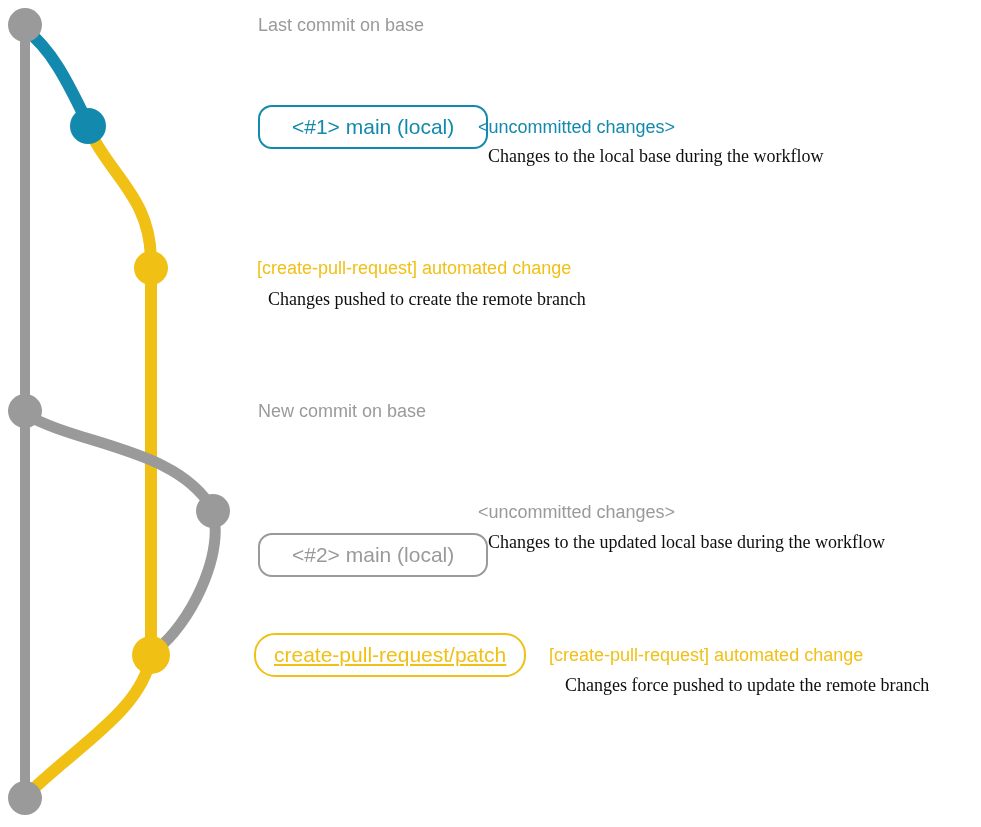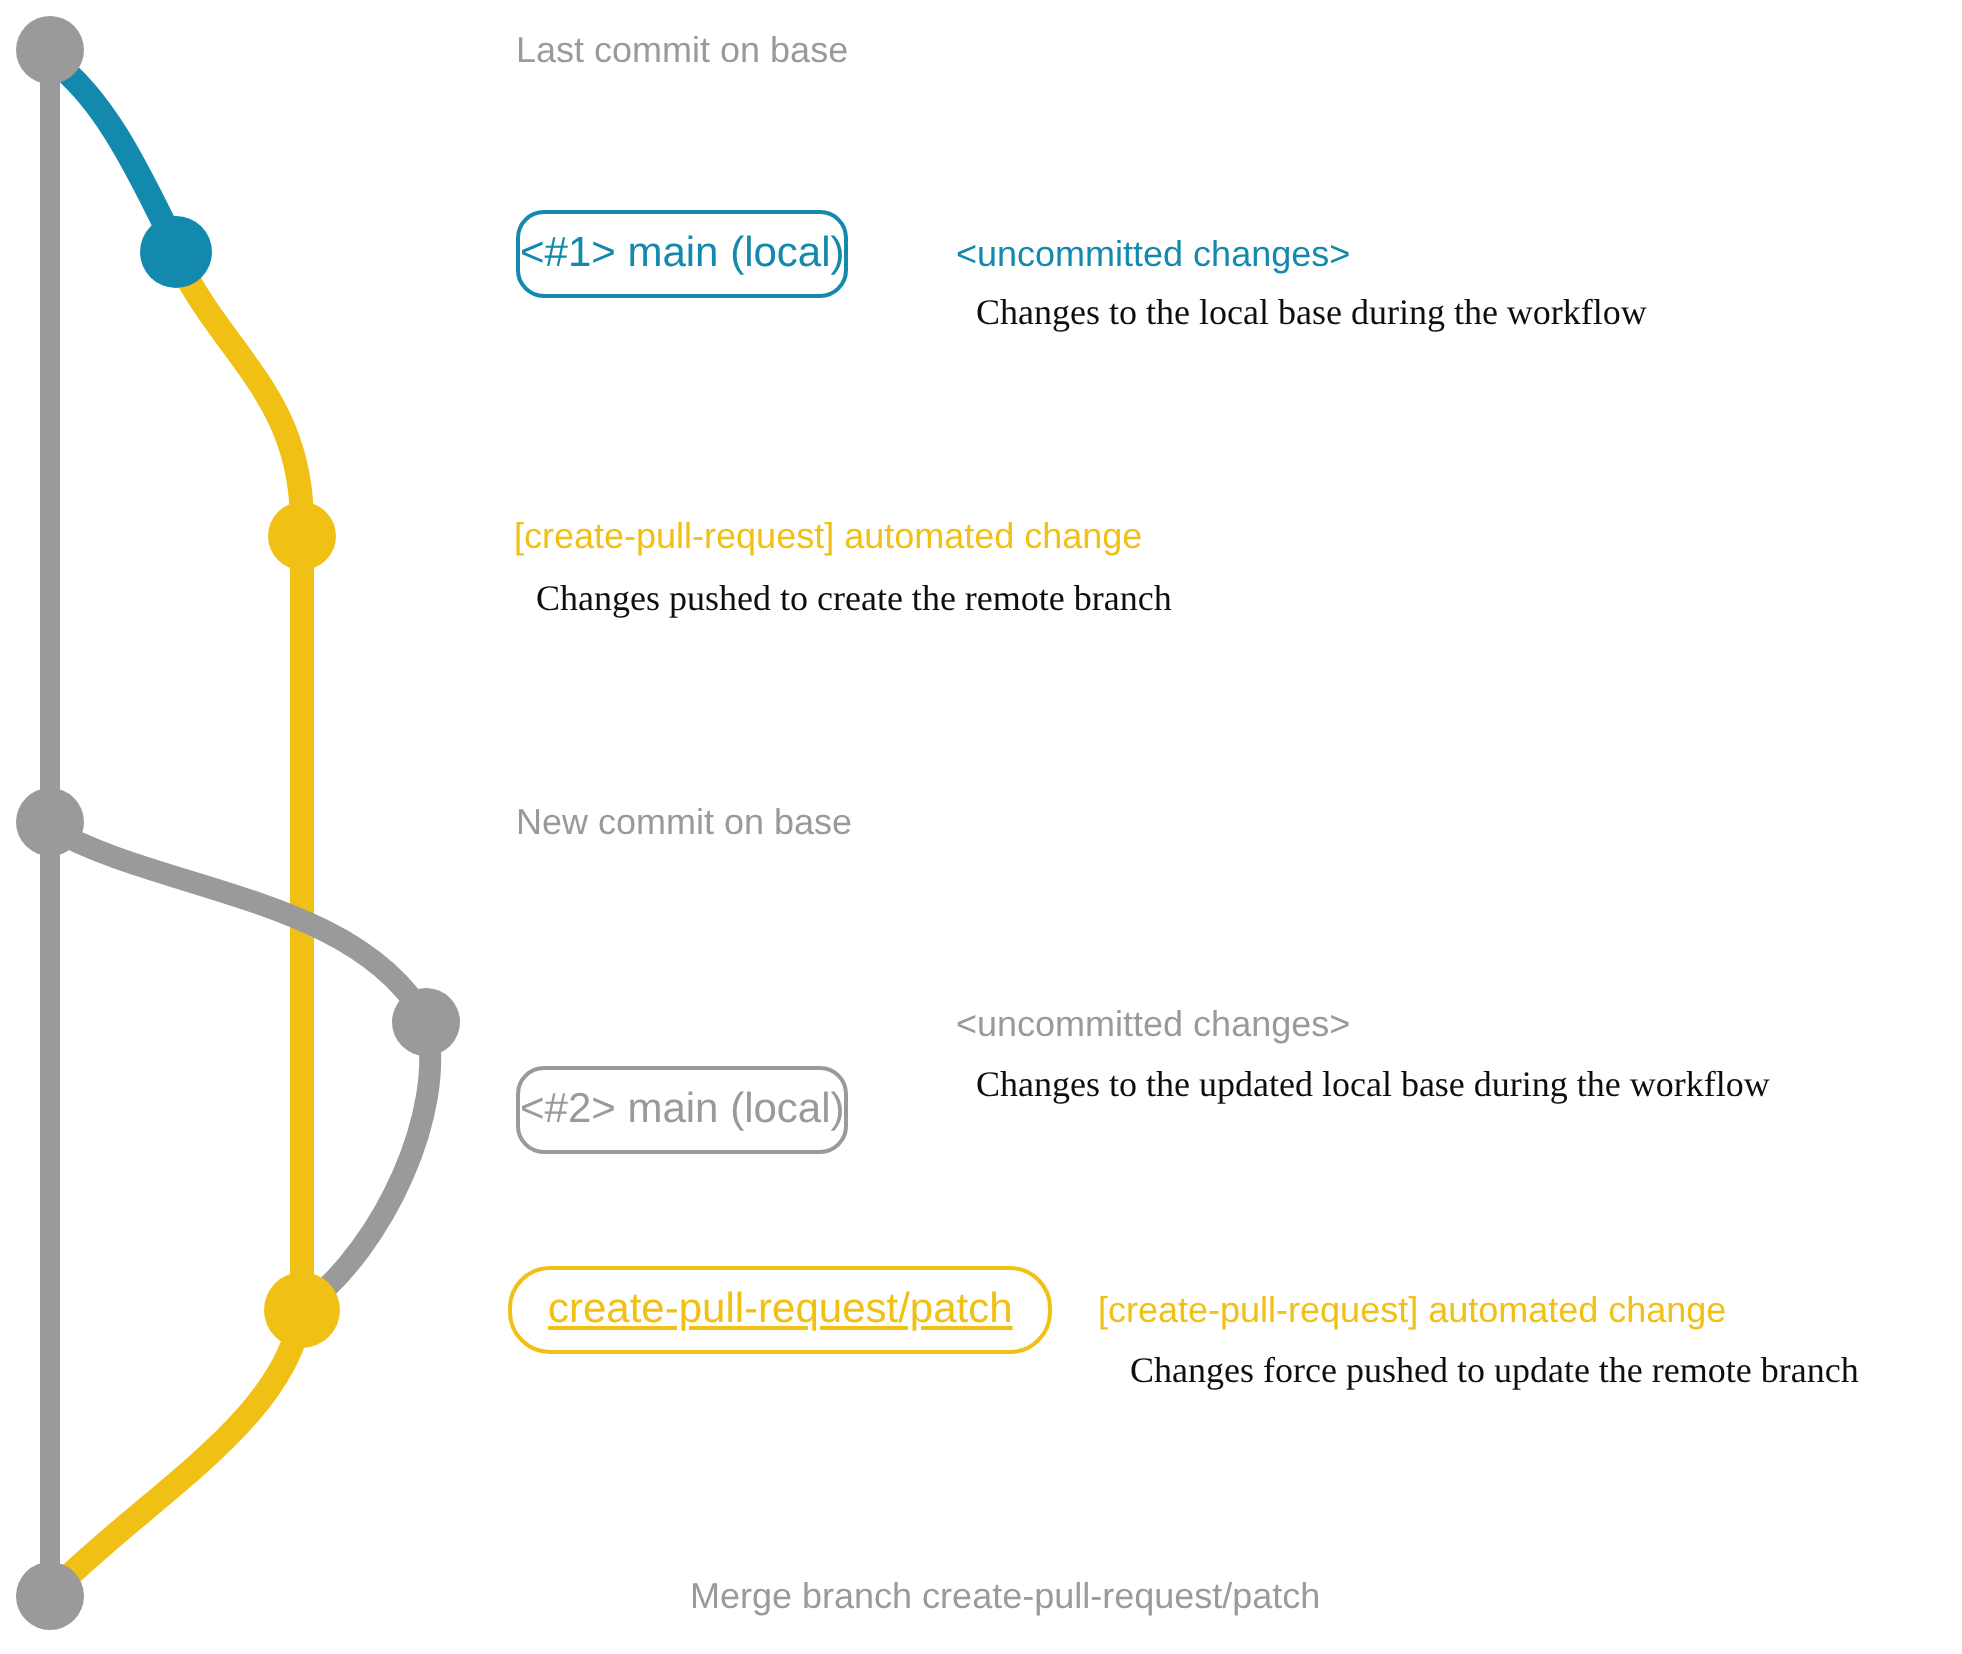--- a/index.html
+++ b/index.html
@@ -44,21 +44,21 @@
     font-size: 18px;
     line-height: 22px;
     color: var(--text_dark);
   }
 
   .tag-box {
     position: absolute;
     display: inline-block;
     height: 40px;
     line-height: 40px;
-    padding: 0 0;
+    padding: 0 32px;
     border-style: solid;
     border-width: 2px;
     border-radius: 14px;
     font-size: 21px;
     white-space: nowrap;
     background: #ffffff;
   }
   .tag-blue   { border-color: var(--blue);   color: var(--blue); }
   .tag-gray   { border-color: var(--gray);   color: var(--gray); }
   .tag-yellow { border-color: var(--yellow); color: var(--yellow); border-radius: 21px; padding: 0 18px; }
@@ -100,15 +100,14 @@
   <div class="txt gray-txt" style="left:258px; top:398px;">New commit on base</div>
 
   <div class="tag-box tag-gray" style="left:258px; top:490px;margin-top:43px;">&lt;#2&gt; main (local)</div>
   <div class="txt gray-txt" style="left:478px; top:499px;">&lt;uncommitted changes&gt;</div>
   <div class="caption" style="left:488px; top:531px;">Changes to the updated local base during the workflow</div>
 
   <div class="tag-box tag-yellow" style="left:254px; top:633px;text-decoration:underline;">create-pull-request/patch</div>
   <div class="txt yellow-txt" style="left:549px; top:642px;">[create-pull-request] automated change</div>
   <div class="caption" style="left:565px; top:674px;">Changes force pushed to update the remote branch</div>
 
-  <div class="txt gray-txt" style="left:345px; top:785px;">Merge branch create-pull-request/patch</div>
 
 </div>
 
 </body></html>

